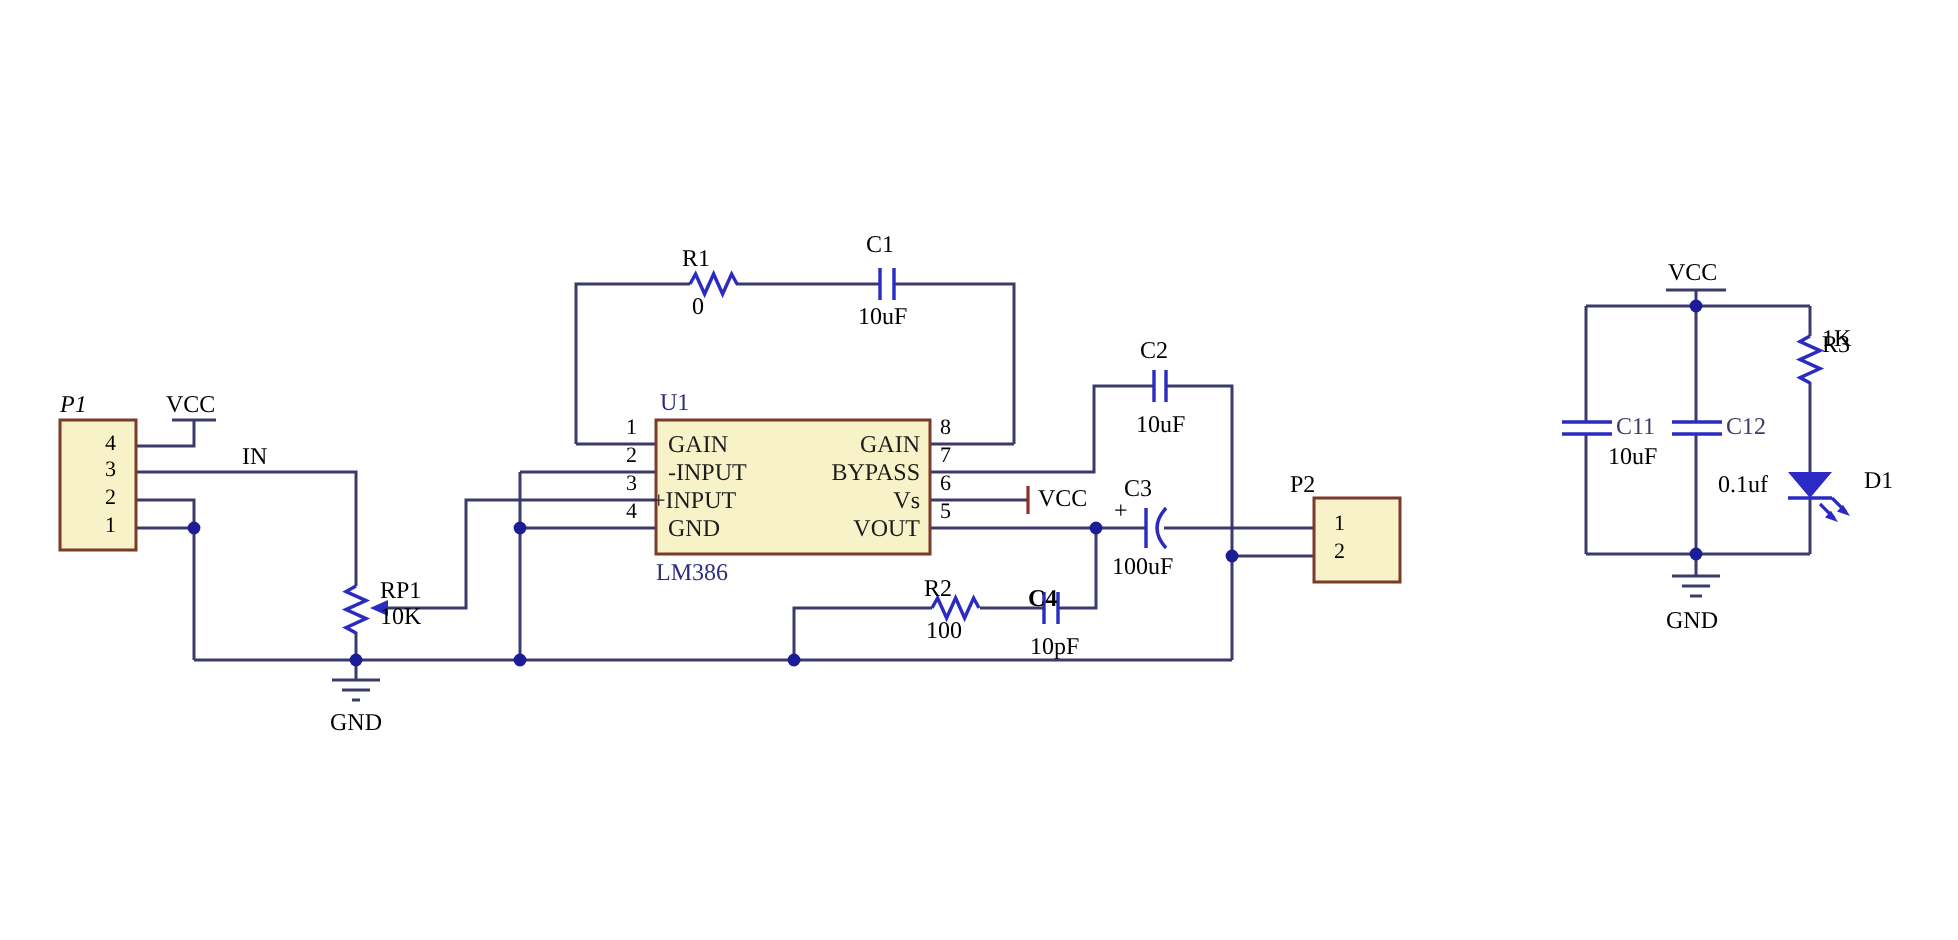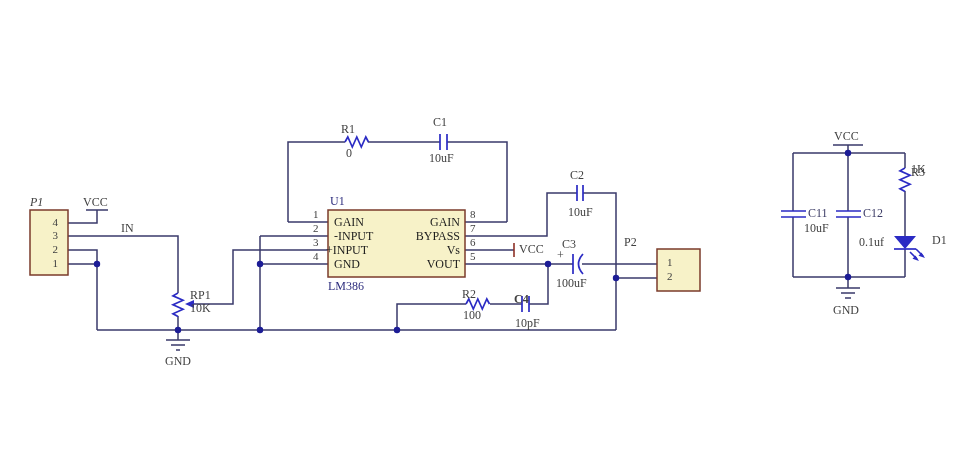--- a/index.html
+++ b/index.html
@@ -1,20 +1,20 @@
 <!DOCTYPE html>
 <html><head>
 <meta charset="utf-8">
 <style>
   html,body{margin:0;padding:0;background:#ffffff;}
   .canvas{position:relative;width:979px;height:470px;background:#ffffff;overflow:hidden;
           font-family:"Liberation Serif","DejaVu Serif",serif;}
   svg.layer{position:absolute;left:0;top:0;}
   .t{position:absolute;font-size:12px;line-height:1;white-space:pre;}
-  .maroon{color:#404040;}
+  .maroon{color:#000000;}
   .navy{color:#2e2e7e;text-align:center;}
   .slate{color:#3c3c66;}
   .black{color:#1c1c1c;}
   .num{font-size:11px;}
   .ra{text-align:right;}
 </style>
 </head>
 <body>
 
 <div class="canvas">
@@ -143,21 +143,21 @@
   <span class="t maroon" style="left:519px;top:243px;">VCC</span>
   <span class="t maroon" style="left:562px;top:238px;">C3</span>
   <span class="t maroon" style="left:557px;top:249px;">+</span>
   <span class="t maroon" style="left:556px;top:277px;">100uF</span>
 
   <span class="t maroon" style="left:462px;top:288px;">R2</span>
   <span class="t maroon" style="left:463px;top:309px;">100</span>
   <span class="t maroon" style="left:514px;top:293px;font-weight:bold;">C4</span>
   <span class="t maroon" style="left:515px;top:317px;">10pF</span>
 
-  <span class="t maroon" style="left:624px;top:236px;text-align:right;">P2</span>
+  <span class="t maroon" style="left:645px;top:236px;text-align:right;">P2</span>
   <span class="t maroon num" style="left:667px;top:257px;">1</span>
   <span class="t maroon num" style="left:667px;top:271px;">2</span>
 
   <span class="t maroon" style="left:834px;top:130px;">VCC</span>
   <span class="t slate" style="left:808px;top:207px;">C11</span>
   <span class="t maroon" style="left:804px;top:222px;">10uF</span>
   <span class="t slate" style="left:863px;top:207px;">C12</span>
   <span class="t maroon" style="left:859px;top:236px;">0.1uf</span>
   <span class="t maroon" style="left:911px;top:166px;">R3</span>
   <span class="t maroon" style="left:911px;top:163px;">1K</span>

